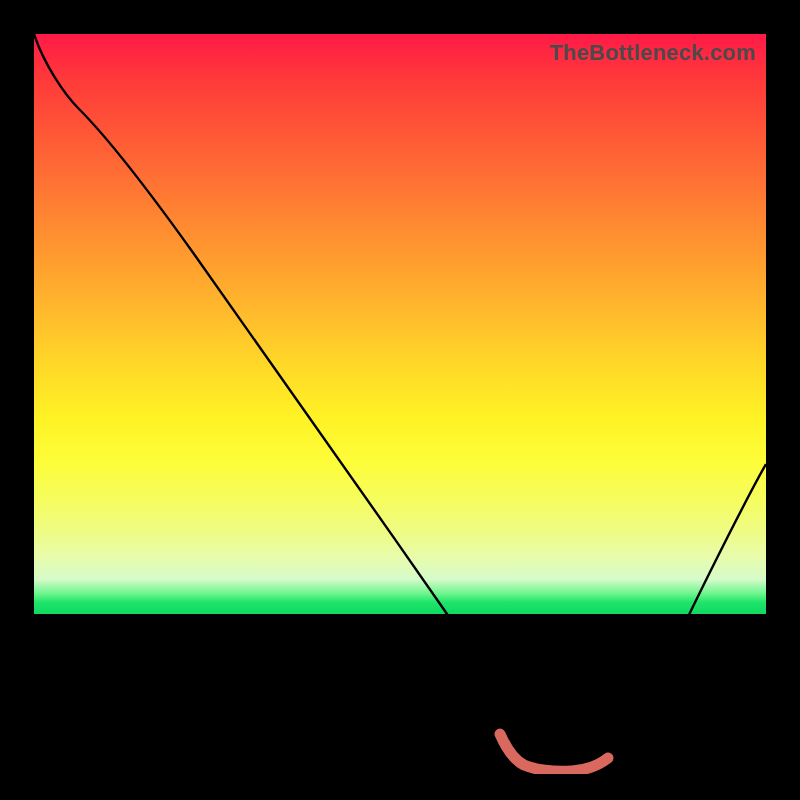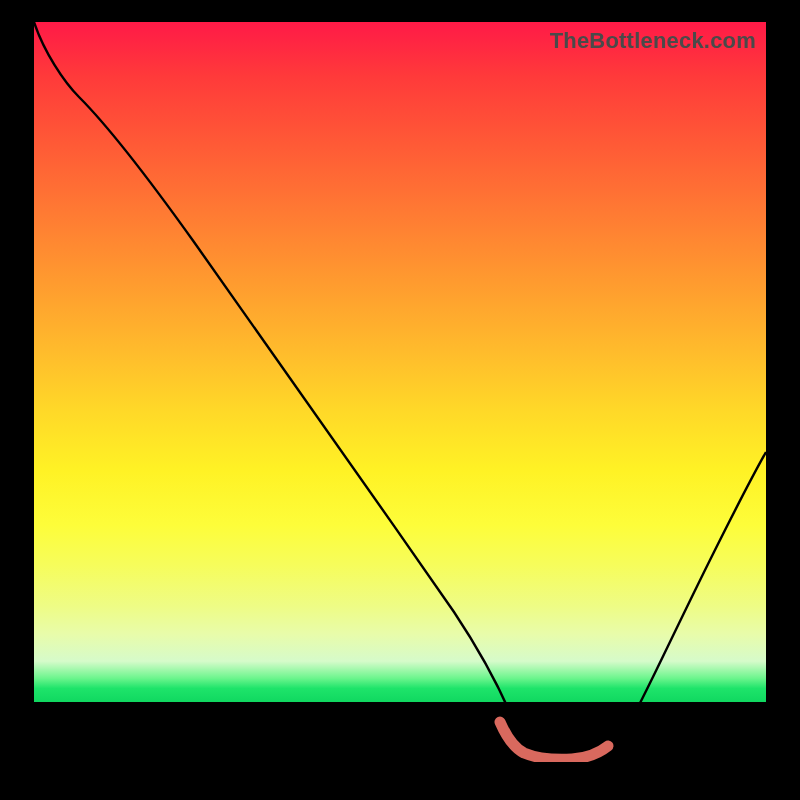--- a/index.html
+++ b/index.html
@@ -15,23 +15,23 @@
     position: absolute;
     left: 0;
     top: 0;
     width: 800px;
     height: 800px;
     background: #000;
   }
   .plot-area {
     position: absolute;
     left: 34px;
-    top: 22px;
+    top: 34px;
     width: 732px;
-    height: 680px;
+    height: 580px;
     background: linear-gradient(to bottom,
       #ff1a47 0%,
       #ff3a3a 8%,
       #ff5a36 18%,
       #ff7a33 28%,
       #ff9a2f 38%,
       #ffba2c 48%,
       #ffd828 57%,
       #fff225 66%,
       #fdfd3a 74%,

